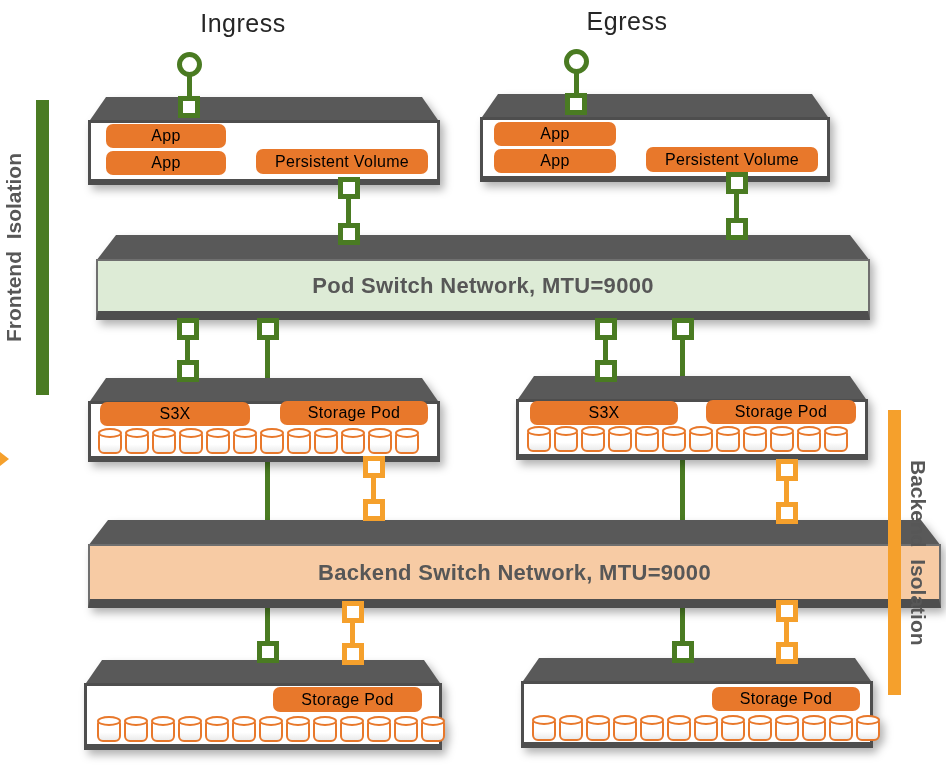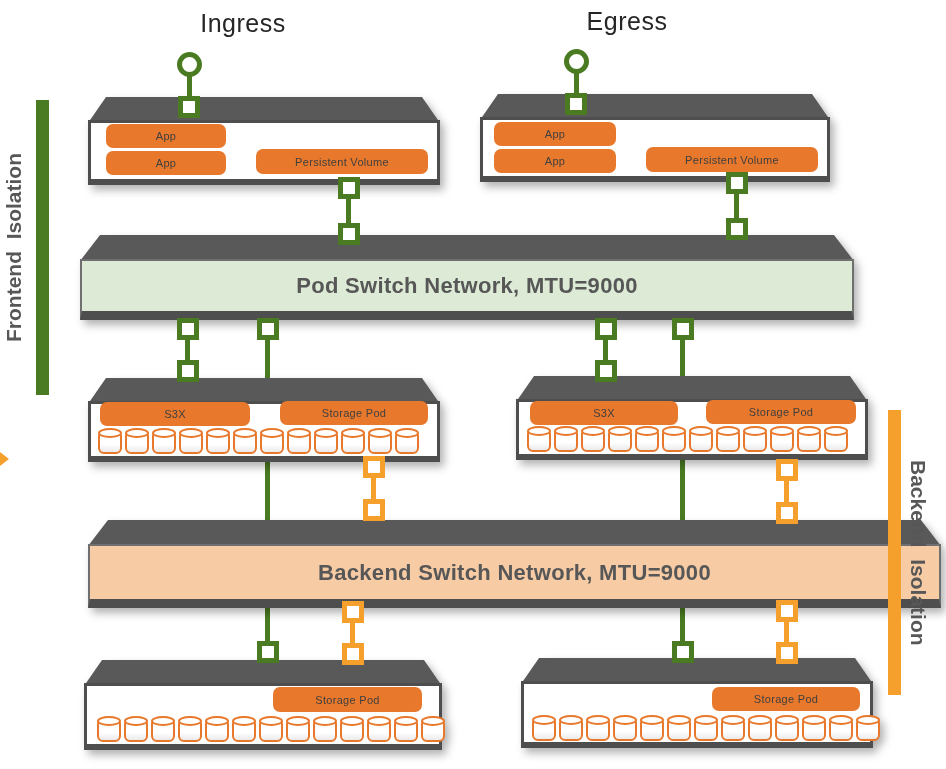--- a/index.html
+++ b/index.html
@@ -32,22 +32,22 @@
   .band .face{position:absolute;left:0;right:0;top:0;height:26px;background:var(--chassis-gray);
               clip-path:polygon(20px 0,calc(100% - 20px) 0,100% 100%,0 100%);}
   .band .body{position:absolute;left:0;right:0;top:24px;bottom:0;
               border:2px solid #6F6F6F;border-bottom:9px solid var(--chassis-border);
               display:flex;align-items:center;justify-content:center;}
   .band .body.green{background:var(--band-green-fill);}
   .band .body.orange{background:var(--band-orange-fill);}
   .band-label{font-size:22px;font-weight:700;color:var(--label-gray);letter-spacing:.3px;}
 
   
-  .badge{position:absolute;background:var(--badge-orange);border-radius:7px;color:#404040;
-         display:flex;align-items:center;justify-content:center;font-size:11px;letter-spacing:.3px;}
+  .badge{position:absolute;background:var(--badge-orange);border-radius:7px;color:#000000;
+         display:flex;align-items:center;justify-content:center;font-size:16px;letter-spacing:.3px;}
 
   
   .disk-row{position:absolute;display:flex;gap:3px;}
   .disk{position:relative;width:24px;height:26px;flex:none;}
   .disk .disk-body{position:absolute;left:0;right:0;top:5px;bottom:0;
        border:2.5px solid var(--badge-orange);border-radius:3px 3px 6px 6px;
        background:linear-gradient(180deg,#ffffff 55%,#ebebeb 100%);}
   .disk .disk-cap{position:absolute;left:0;right:0;top:0;height:10px;background:#fff;
        border:2.5px solid var(--badge-orange);border-radius:50%;}
 
@@ -107,21 +107,21 @@
   <div class="port green" style="left:565px;top:93px;"></div>
 
   <div class="port green" style="left:338px;top:177px;"></div>
   <div class="line green" style="left:346px;top:197px;height:29px;"></div>
   <div class="port green" style="left:338px;top:223px;"></div>
 
   <div class="port green" style="left:726px;top:172px;"></div>
   <div class="line green" style="left:734px;top:192px;height:29px;"></div>
   <div class="port green" style="left:726px;top:218px;"></div>
 
-  <div class="band" style="left:80px;top:235px;width:774px;height:85px;">
+  <div class="band" style="left:96px;top:235px;width:774px;height:85px;">
     <div class="face"></div>
     <div class="body green">
       <span class="band-label">Pod Switch Network, MTU=9000</span>
     </div>
   </div>
 
   <div class="port green" style="left:177px;top:318px;"></div>
   <div class="line green" style="left:185px;top:338px;height:28px;"></div>
   <div class="port green" style="left:177px;top:360px;"></div>
 

